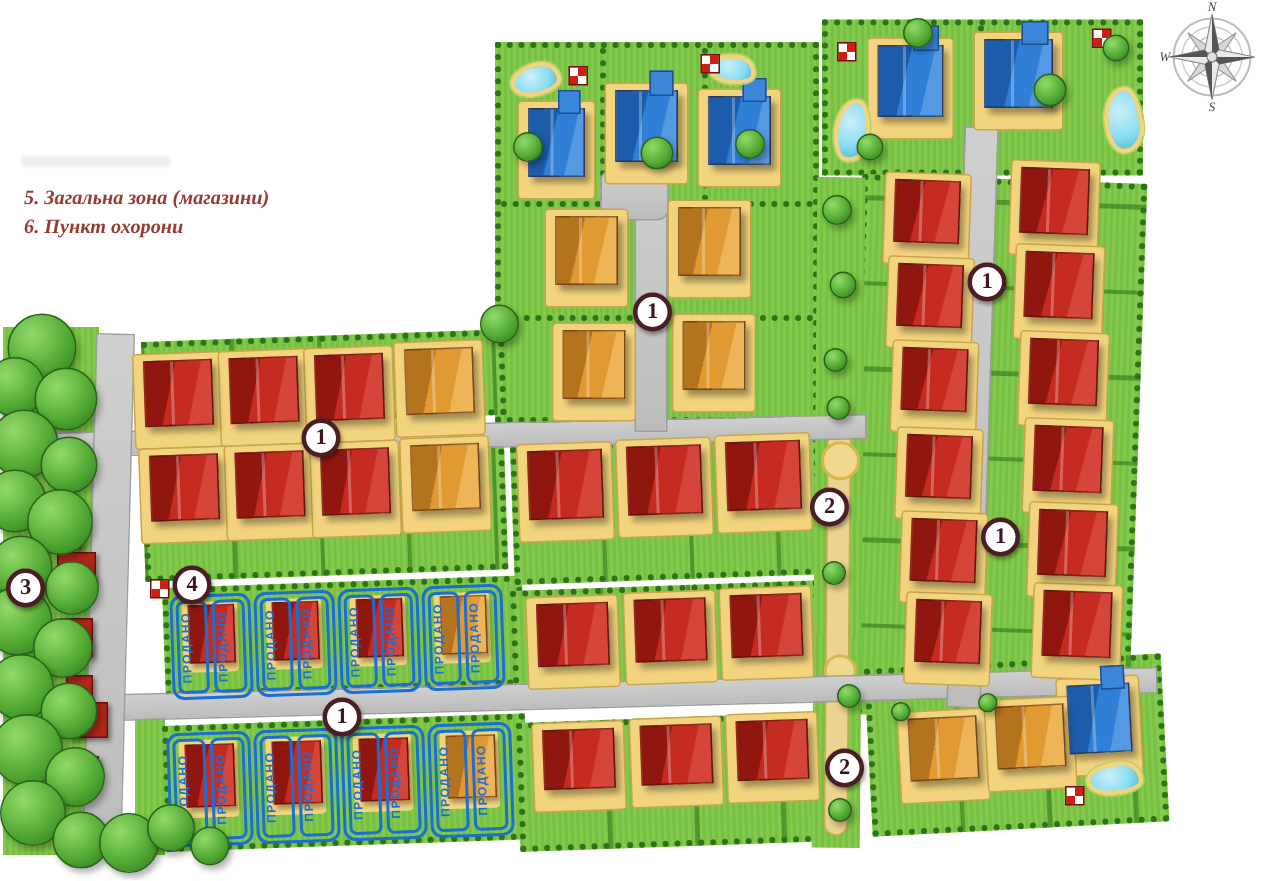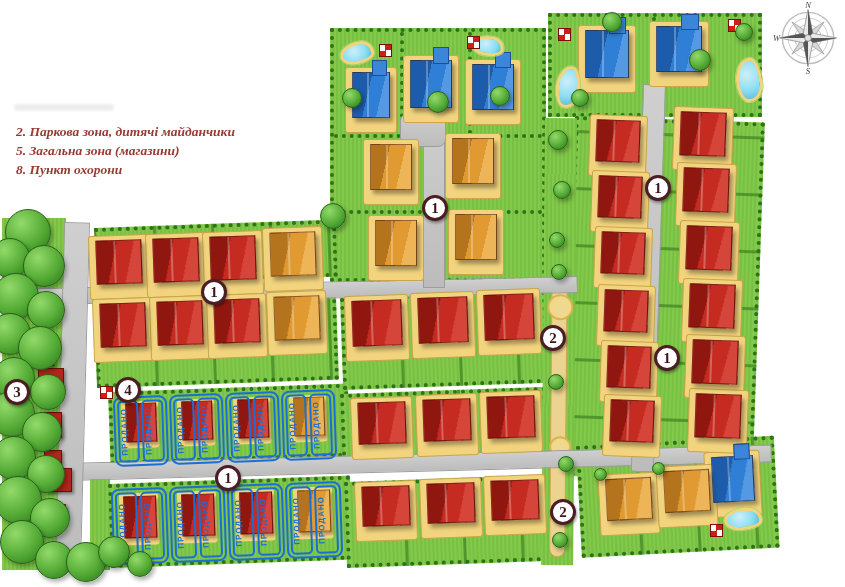--- a/index.html
+++ b/index.html
@@ -71,23 +71,22 @@
   .shouse.orange{background:linear-gradient(103deg,#b4741d 0 38%,#e09a31 38% 70%,#edb558 70%);}
 </style>
 </head>
 <body>
 
 <div id="stage">
 
   <div class="watermark"></div>
 
   <div class="legend">
-    <div>2. Паркова зона, дитячі майданчики</div>
     <div>5. Загальна зона (магазини)</div>
-    <div>8. Пункт охорони</div>
+    <div>6. Пункт охорони</div>
   </div>
 
   <svg class="compass" viewBox="0 0 80 80">
     <circle cx="40" cy="40" r="27" fill="none" stroke="#bdbdbd" stroke-width="1.5"></circle>
     <circle cx="40" cy="40" r="21" fill="none" stroke="#cccccc" stroke-width="1"></circle>
     <circle cx="40" cy="40" r="14" fill="none" stroke="#c4c4c4" stroke-width="1"></circle>
     <g transform="rotate(45 40 40)">
       <polygon points="40,16 44,36 64,40 44,44 40,64 36,44 16,40 36,36" fill="#d8d8d8" stroke="#9a9a9a" stroke-width="0.8"></polygon>
     </g>
     <polygon points="40,10 45,35 70,40 45,45 40,70 35,45 10,40 35,35" fill="#e9e9e9" stroke="#8a8a8a" stroke-width="0.8"></polygon>

